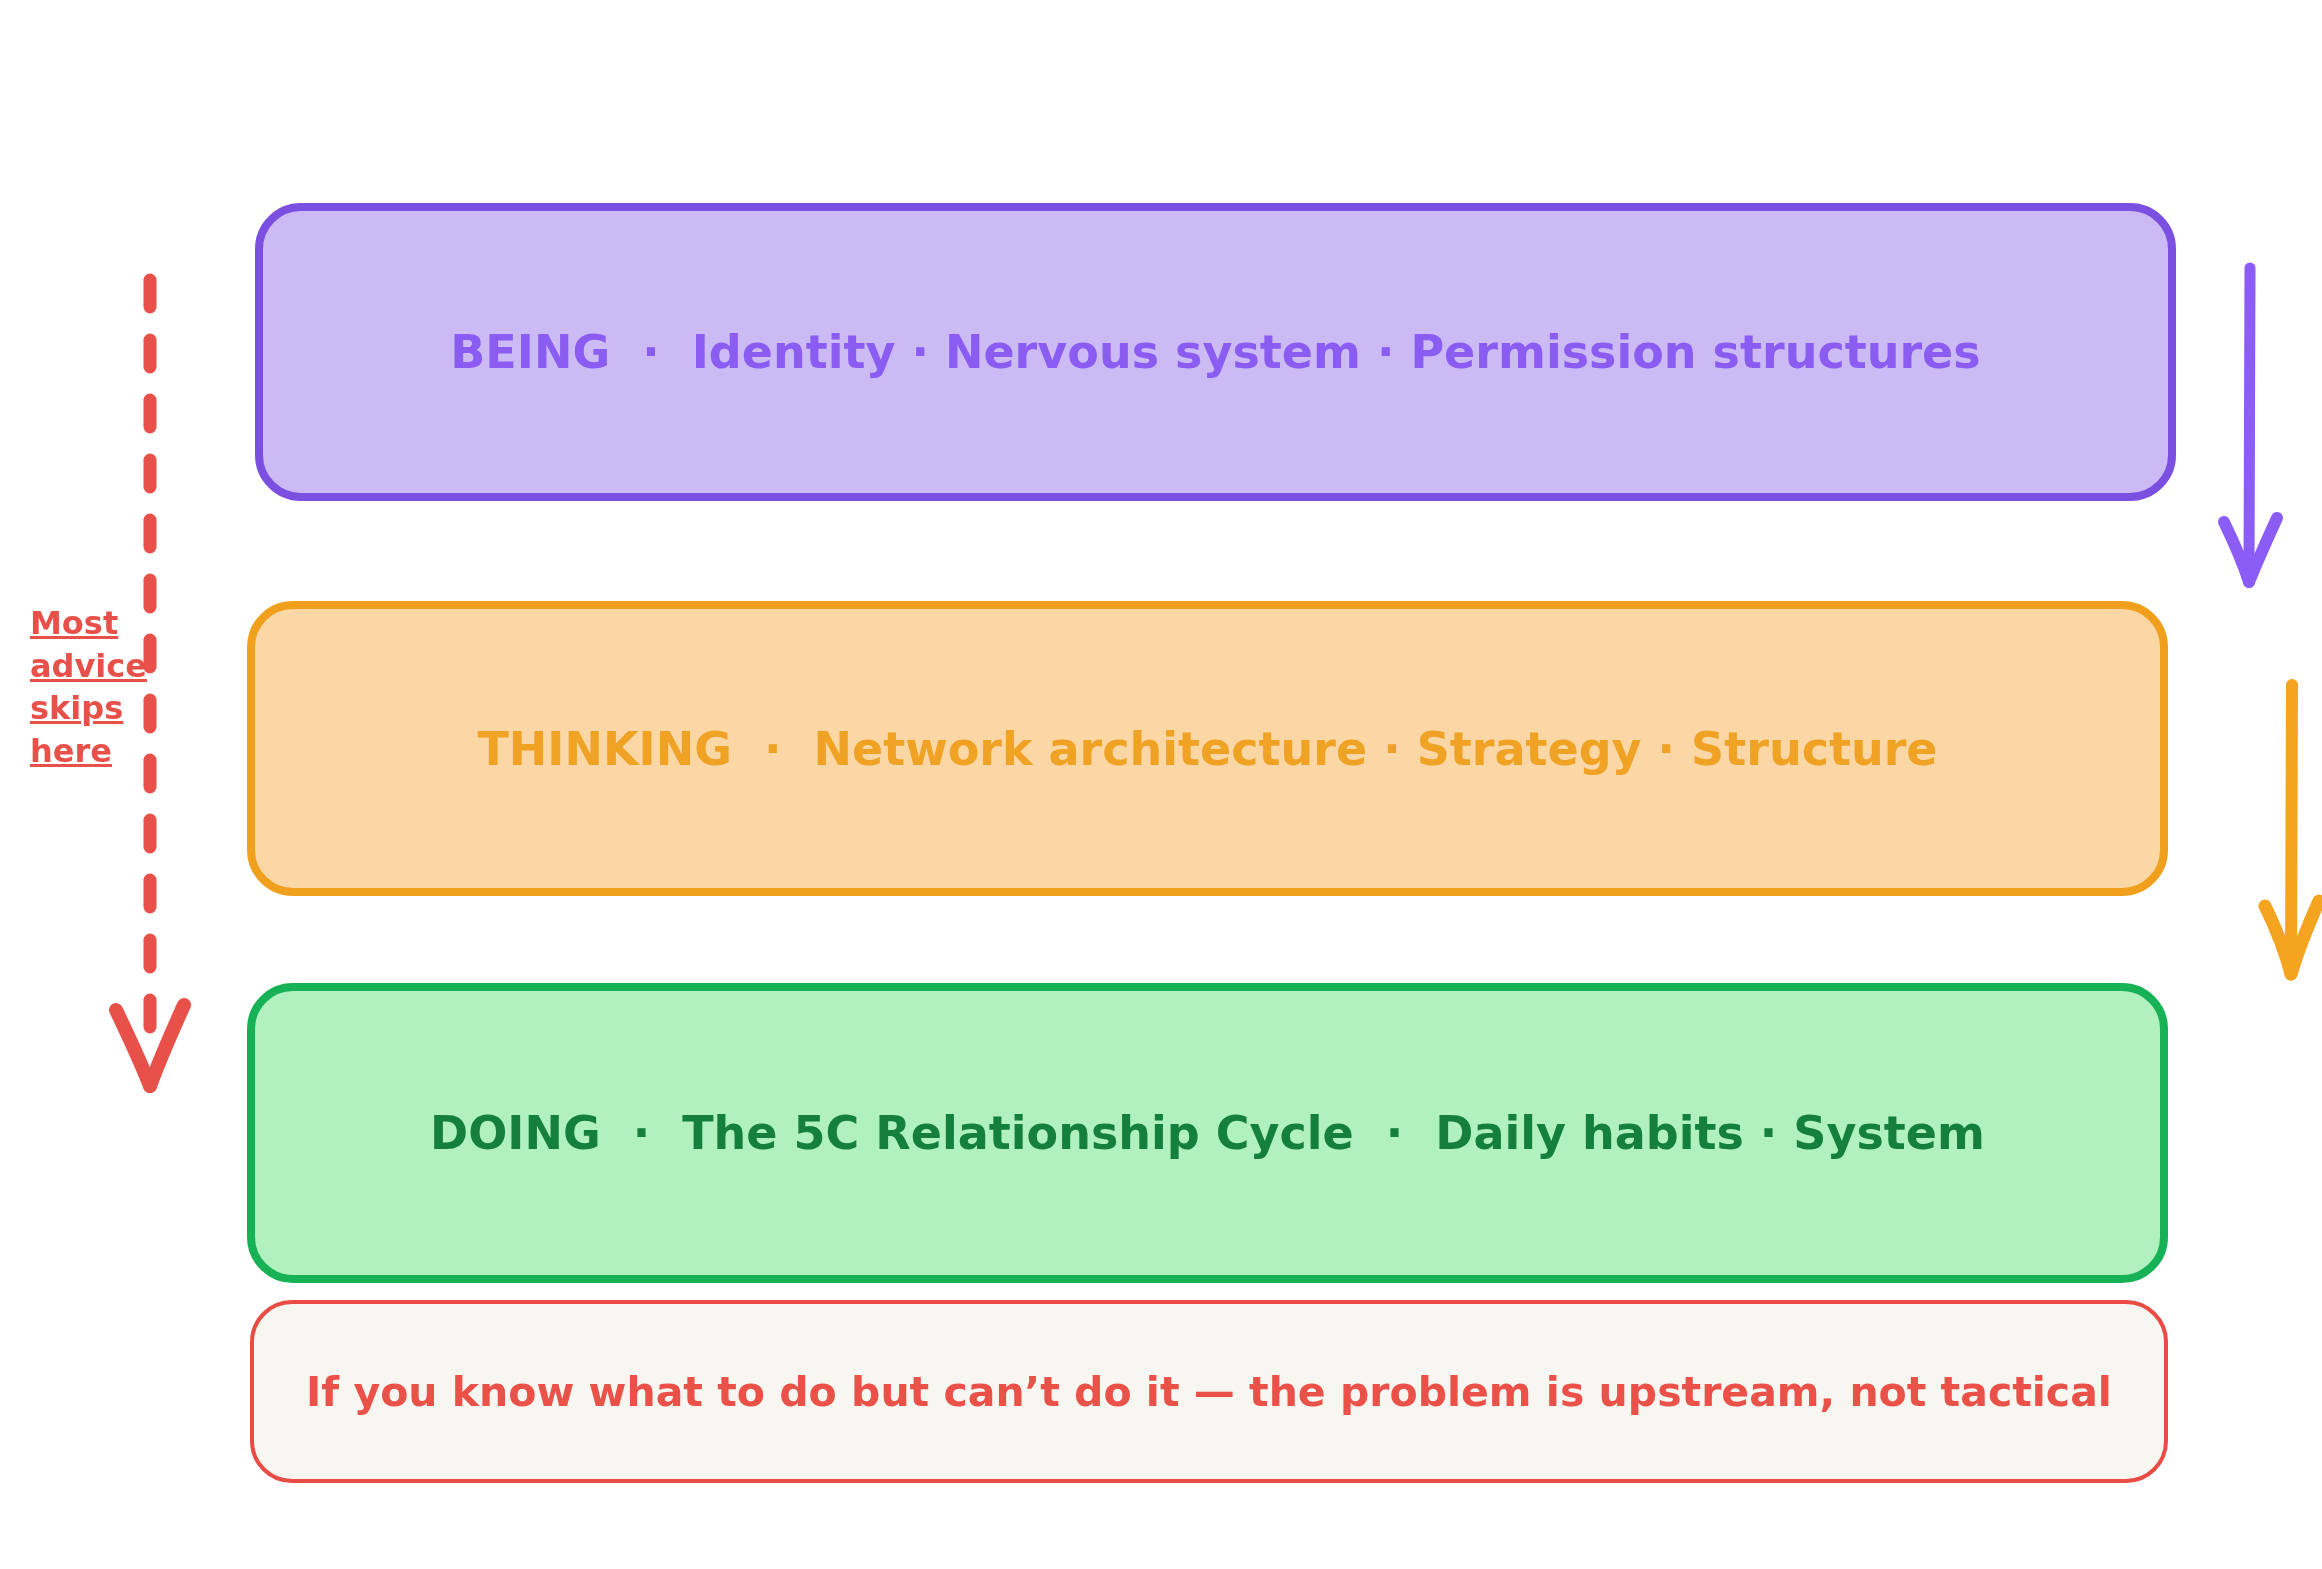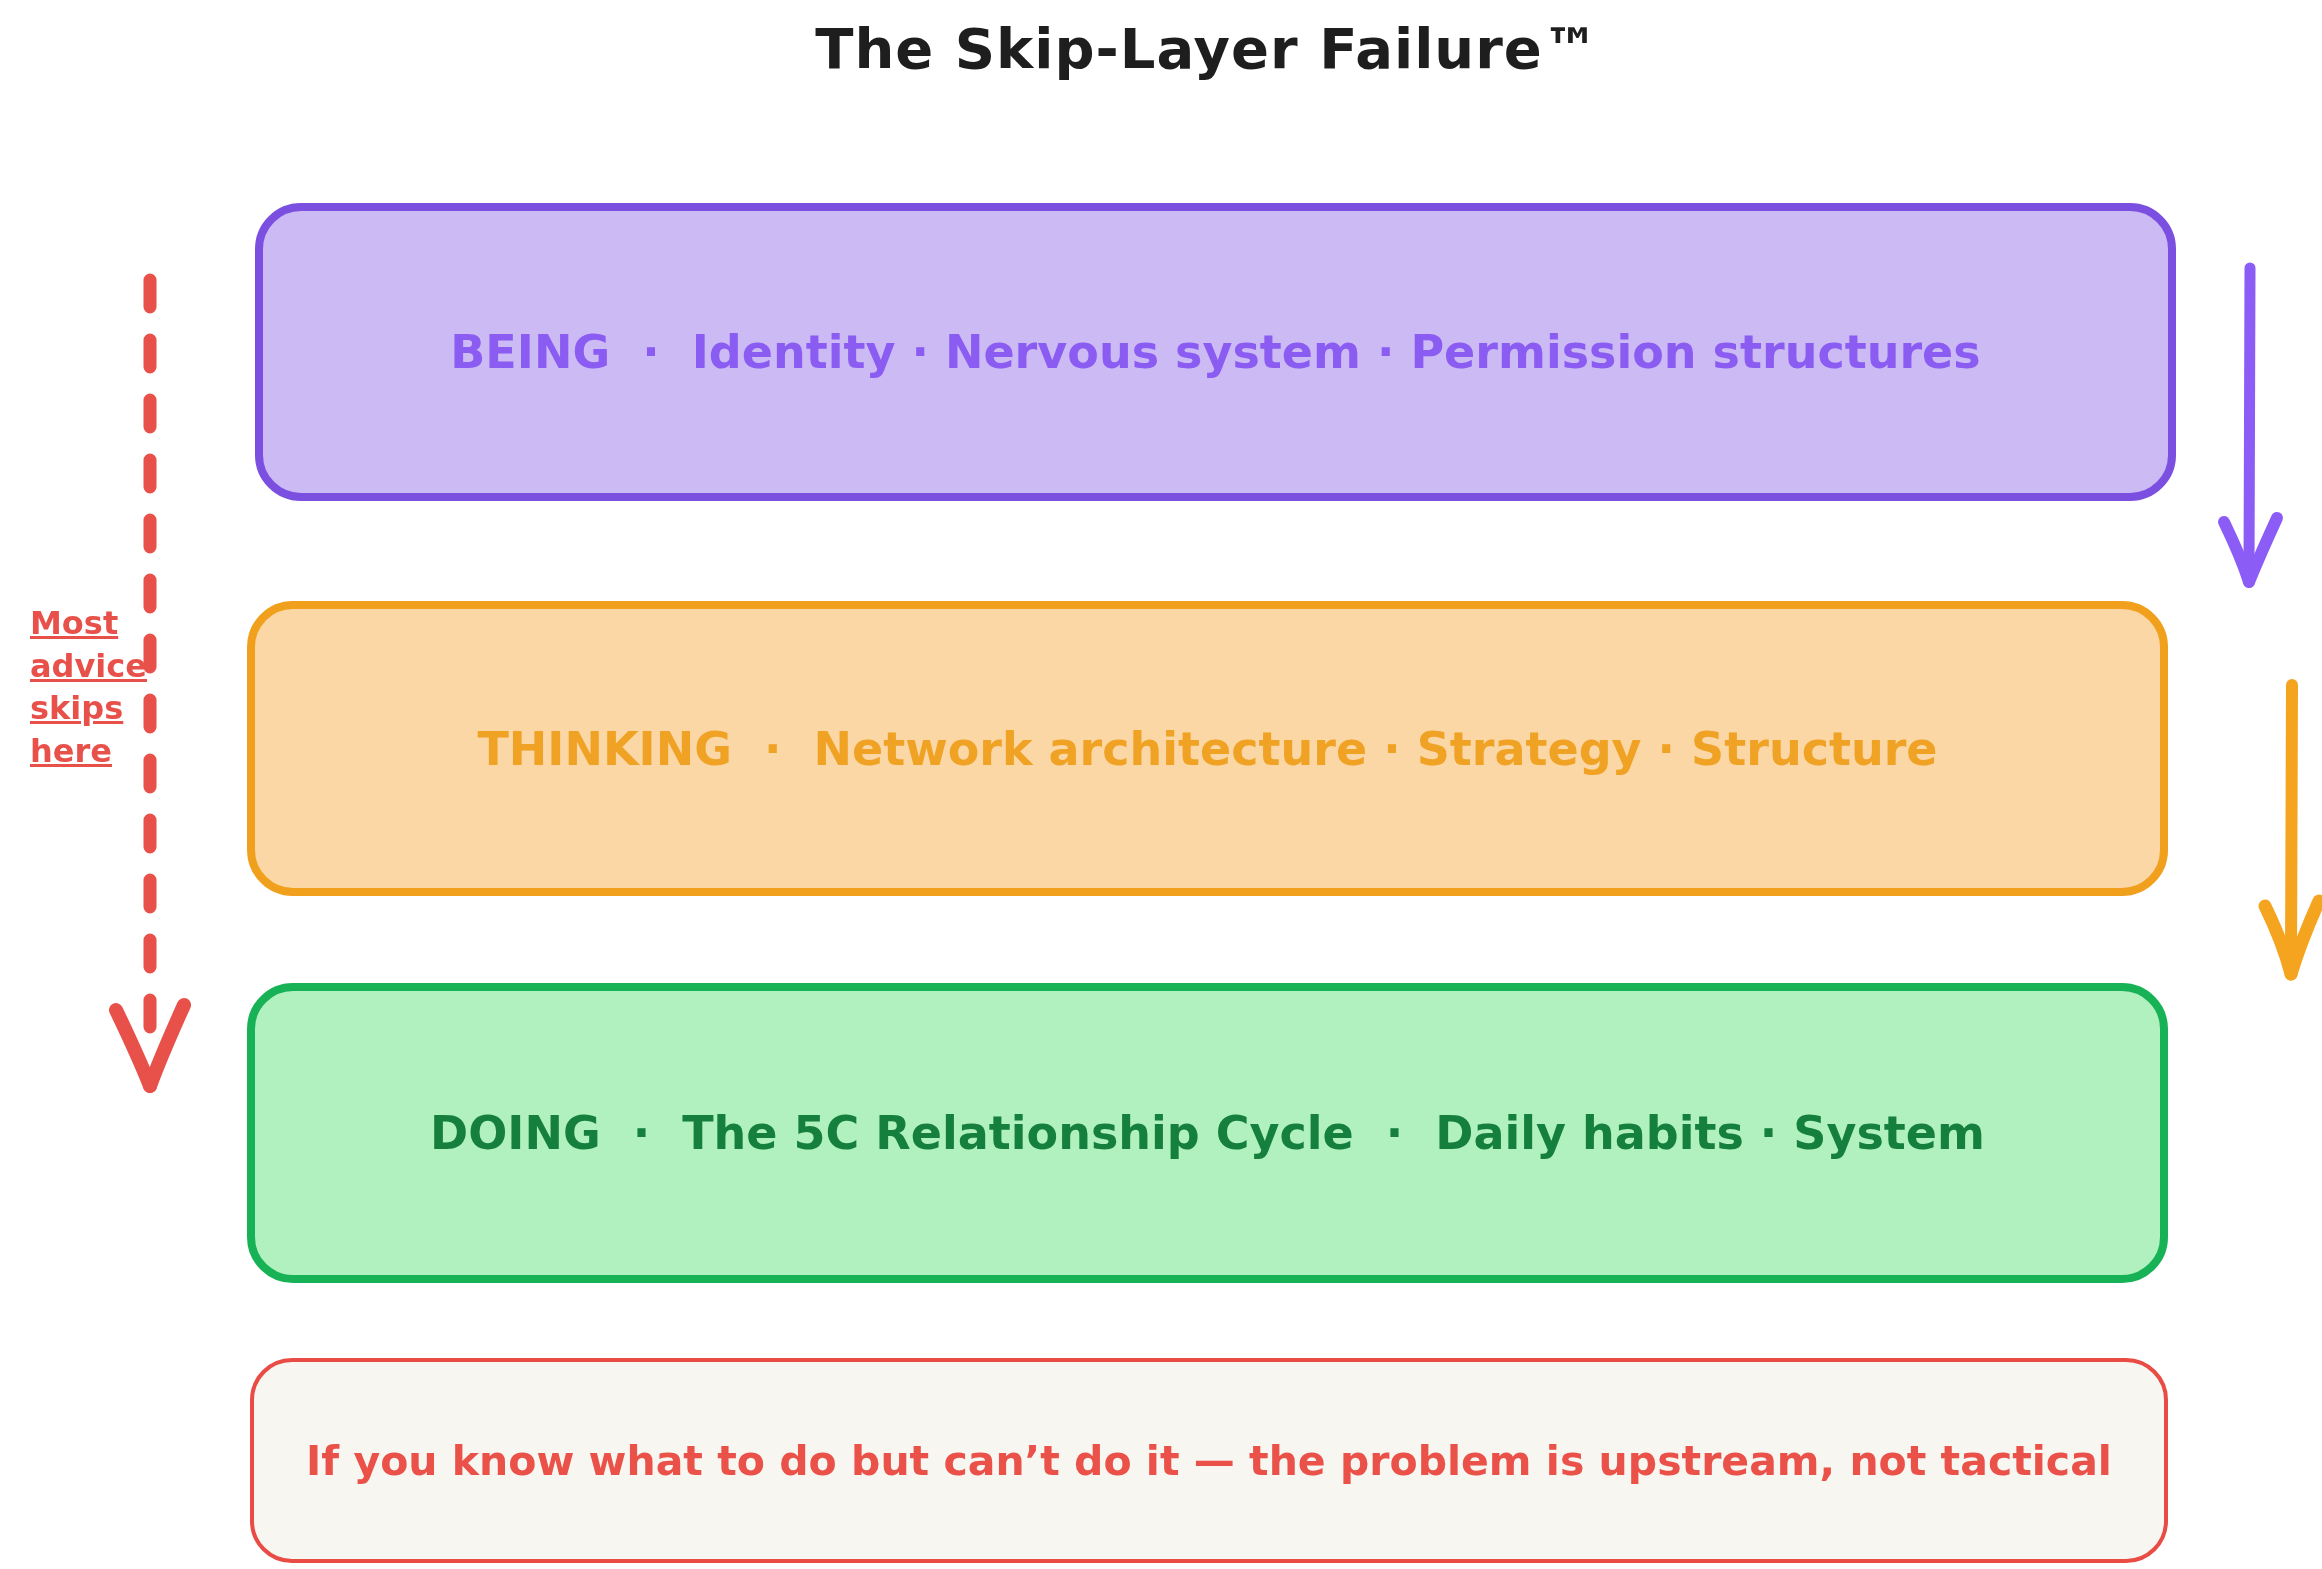--- a/index.html
+++ b/index.html
@@ -54,23 +54,23 @@
   .layer-doing {
     top: 983px;  height: 300px;
     background: #b1f0bf;
     border: 8px solid #17b255;
     color: #15803d;
     font-size: 46px;
   }
   .footer-box {
     position: absolute;
     left: 250px;
-    top: 1358px;
+    top: 1300px;
     width: 1918px;
-    height: 205px;
+    height: 183px;
     box-sizing: border-box;
     display: flex;
     align-items: center;
     justify-content: center;
     text-align: right;
     background: #f8f6f1;
     border: 4px solid #e84c44;
     border-radius: 42px;
     color: #ea5149;
     font-size: 41px;
@@ -95,21 +95,20 @@
     width: 2322px;
     height: 1569px;
     pointer-events: none;
   }
 </style>
 </head>
 <body>
 
 <div class="canvas">
 
-  <div class="page-title">The Skip-Layer Failure™</div>
 
   <div class="layer layer-being">
     <span>BEING  ·  Identity · Nervous system · Permission structures</span>
   </div>
 
   <div class="layer layer-thinking">
     <span>THINKING  ·  Network architecture · Strategy · Structure</span>
   </div>
 
   <div class="layer layer-doing">

